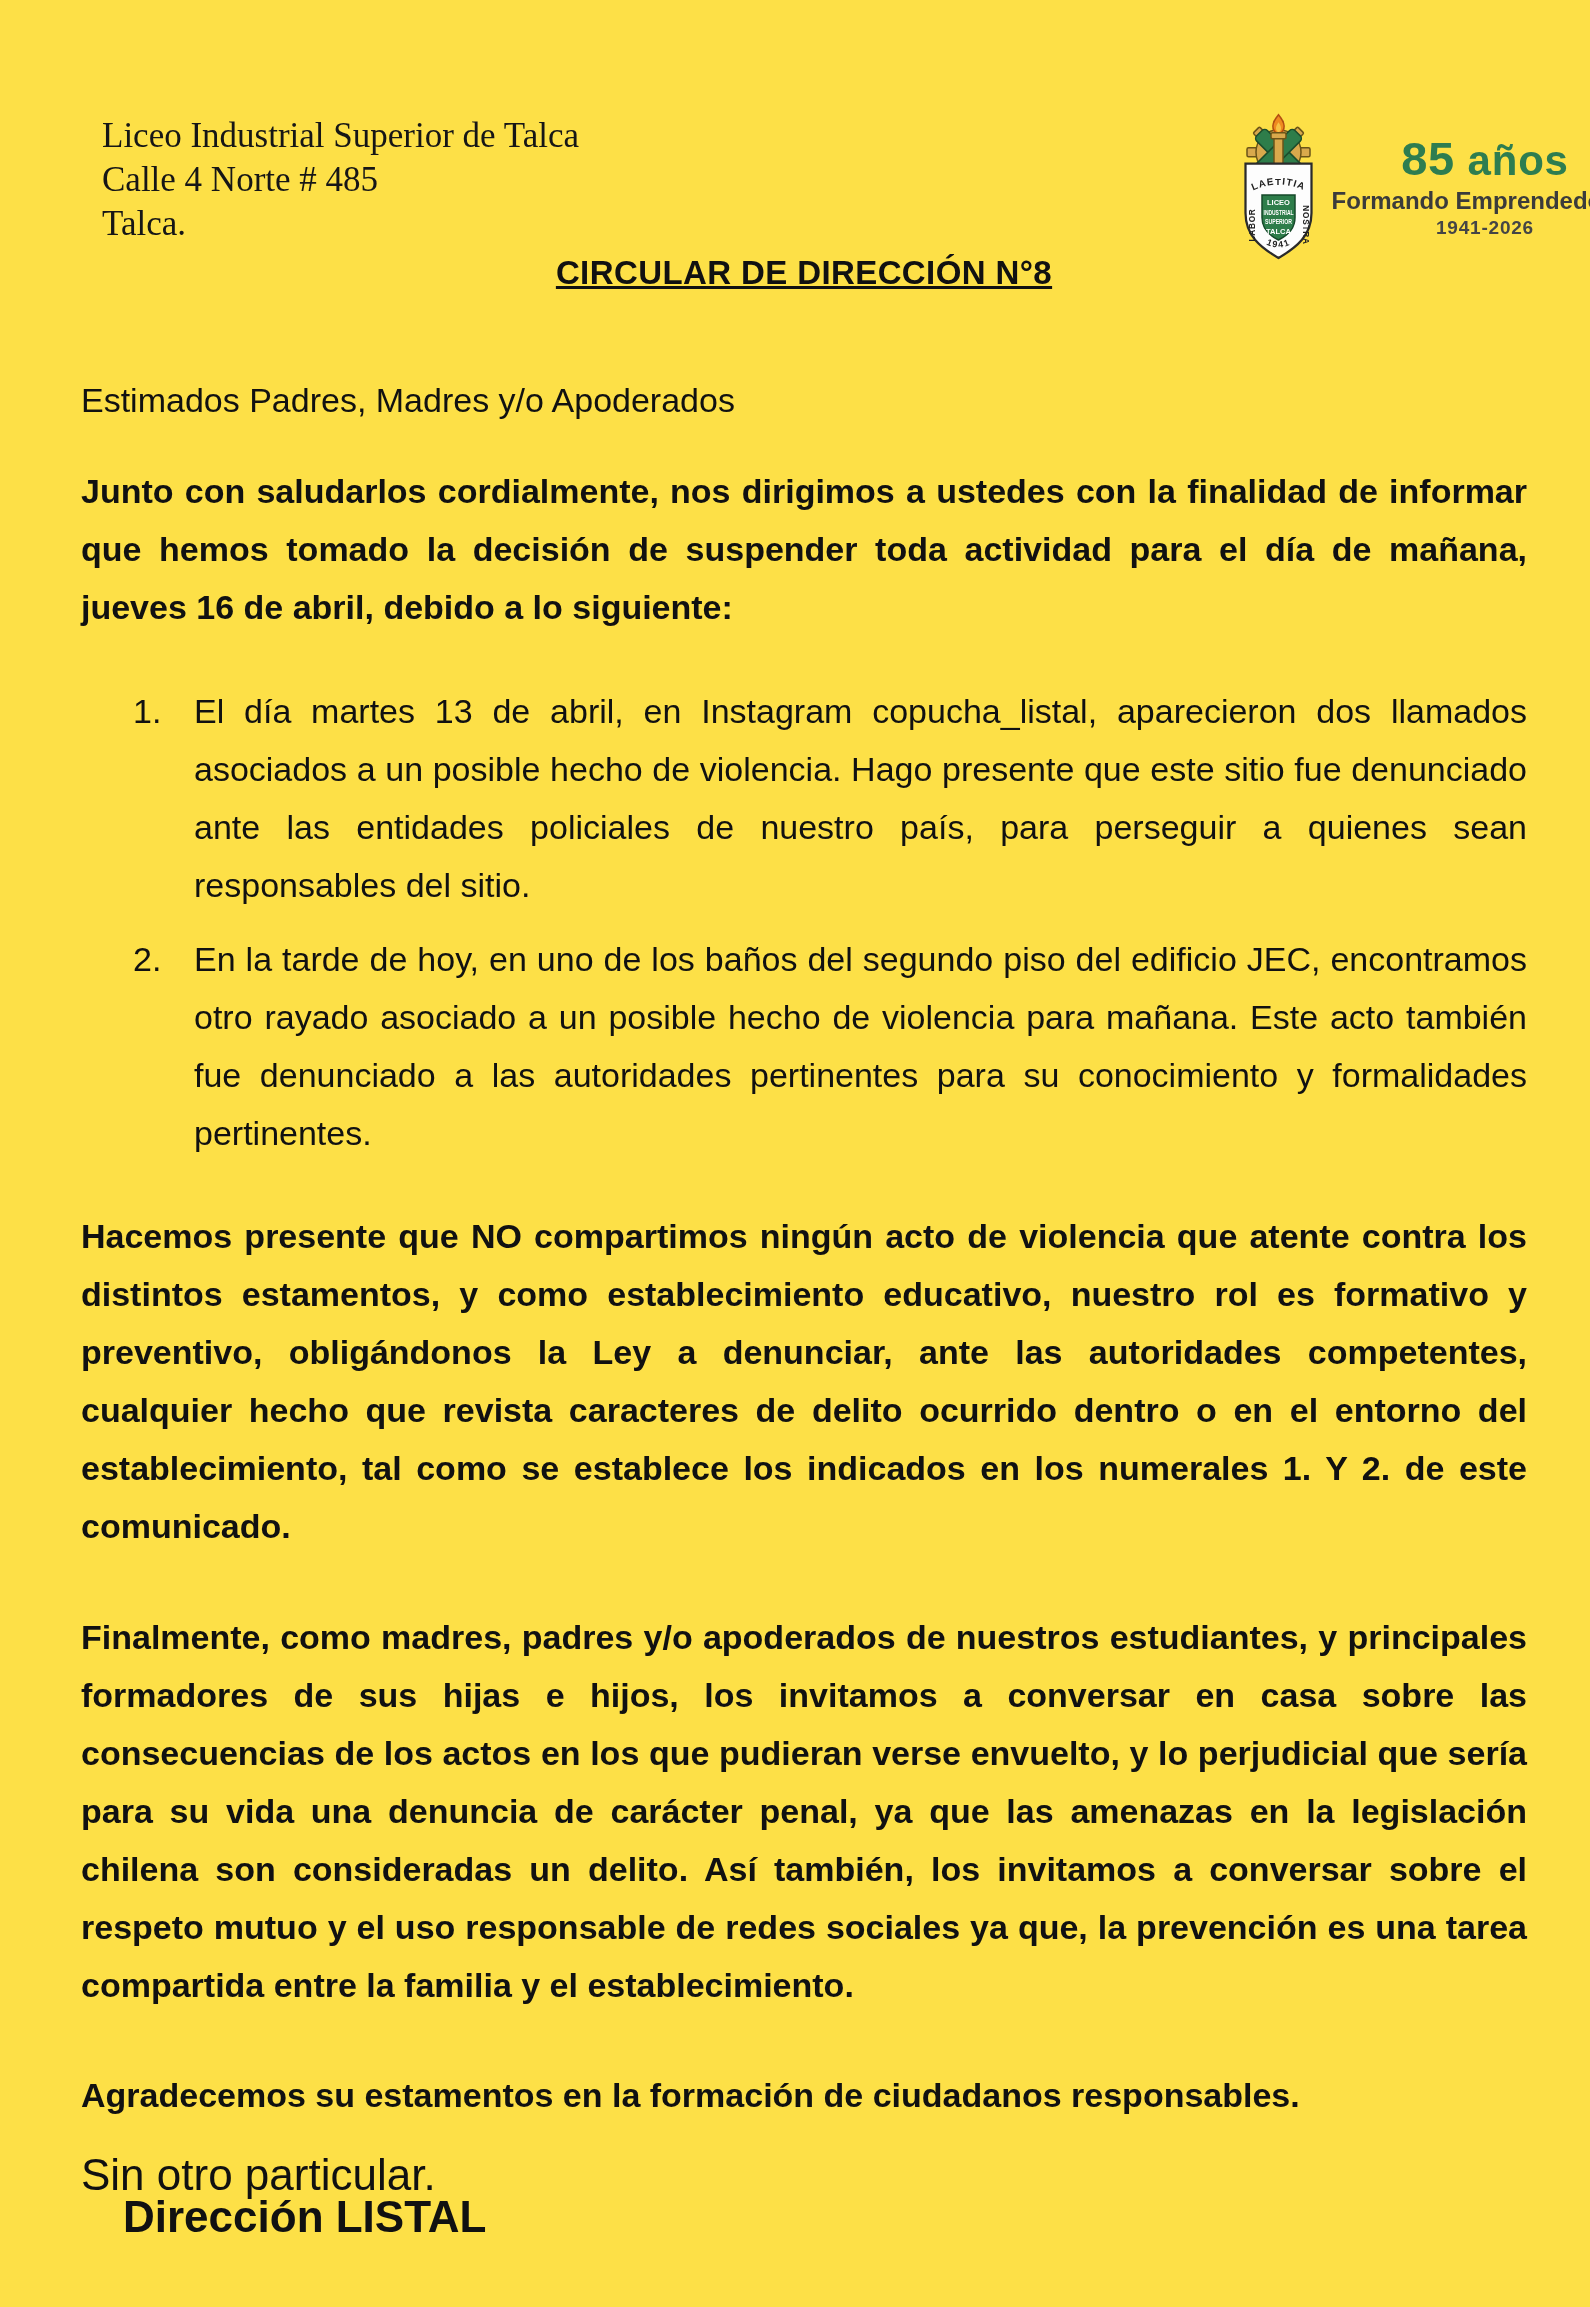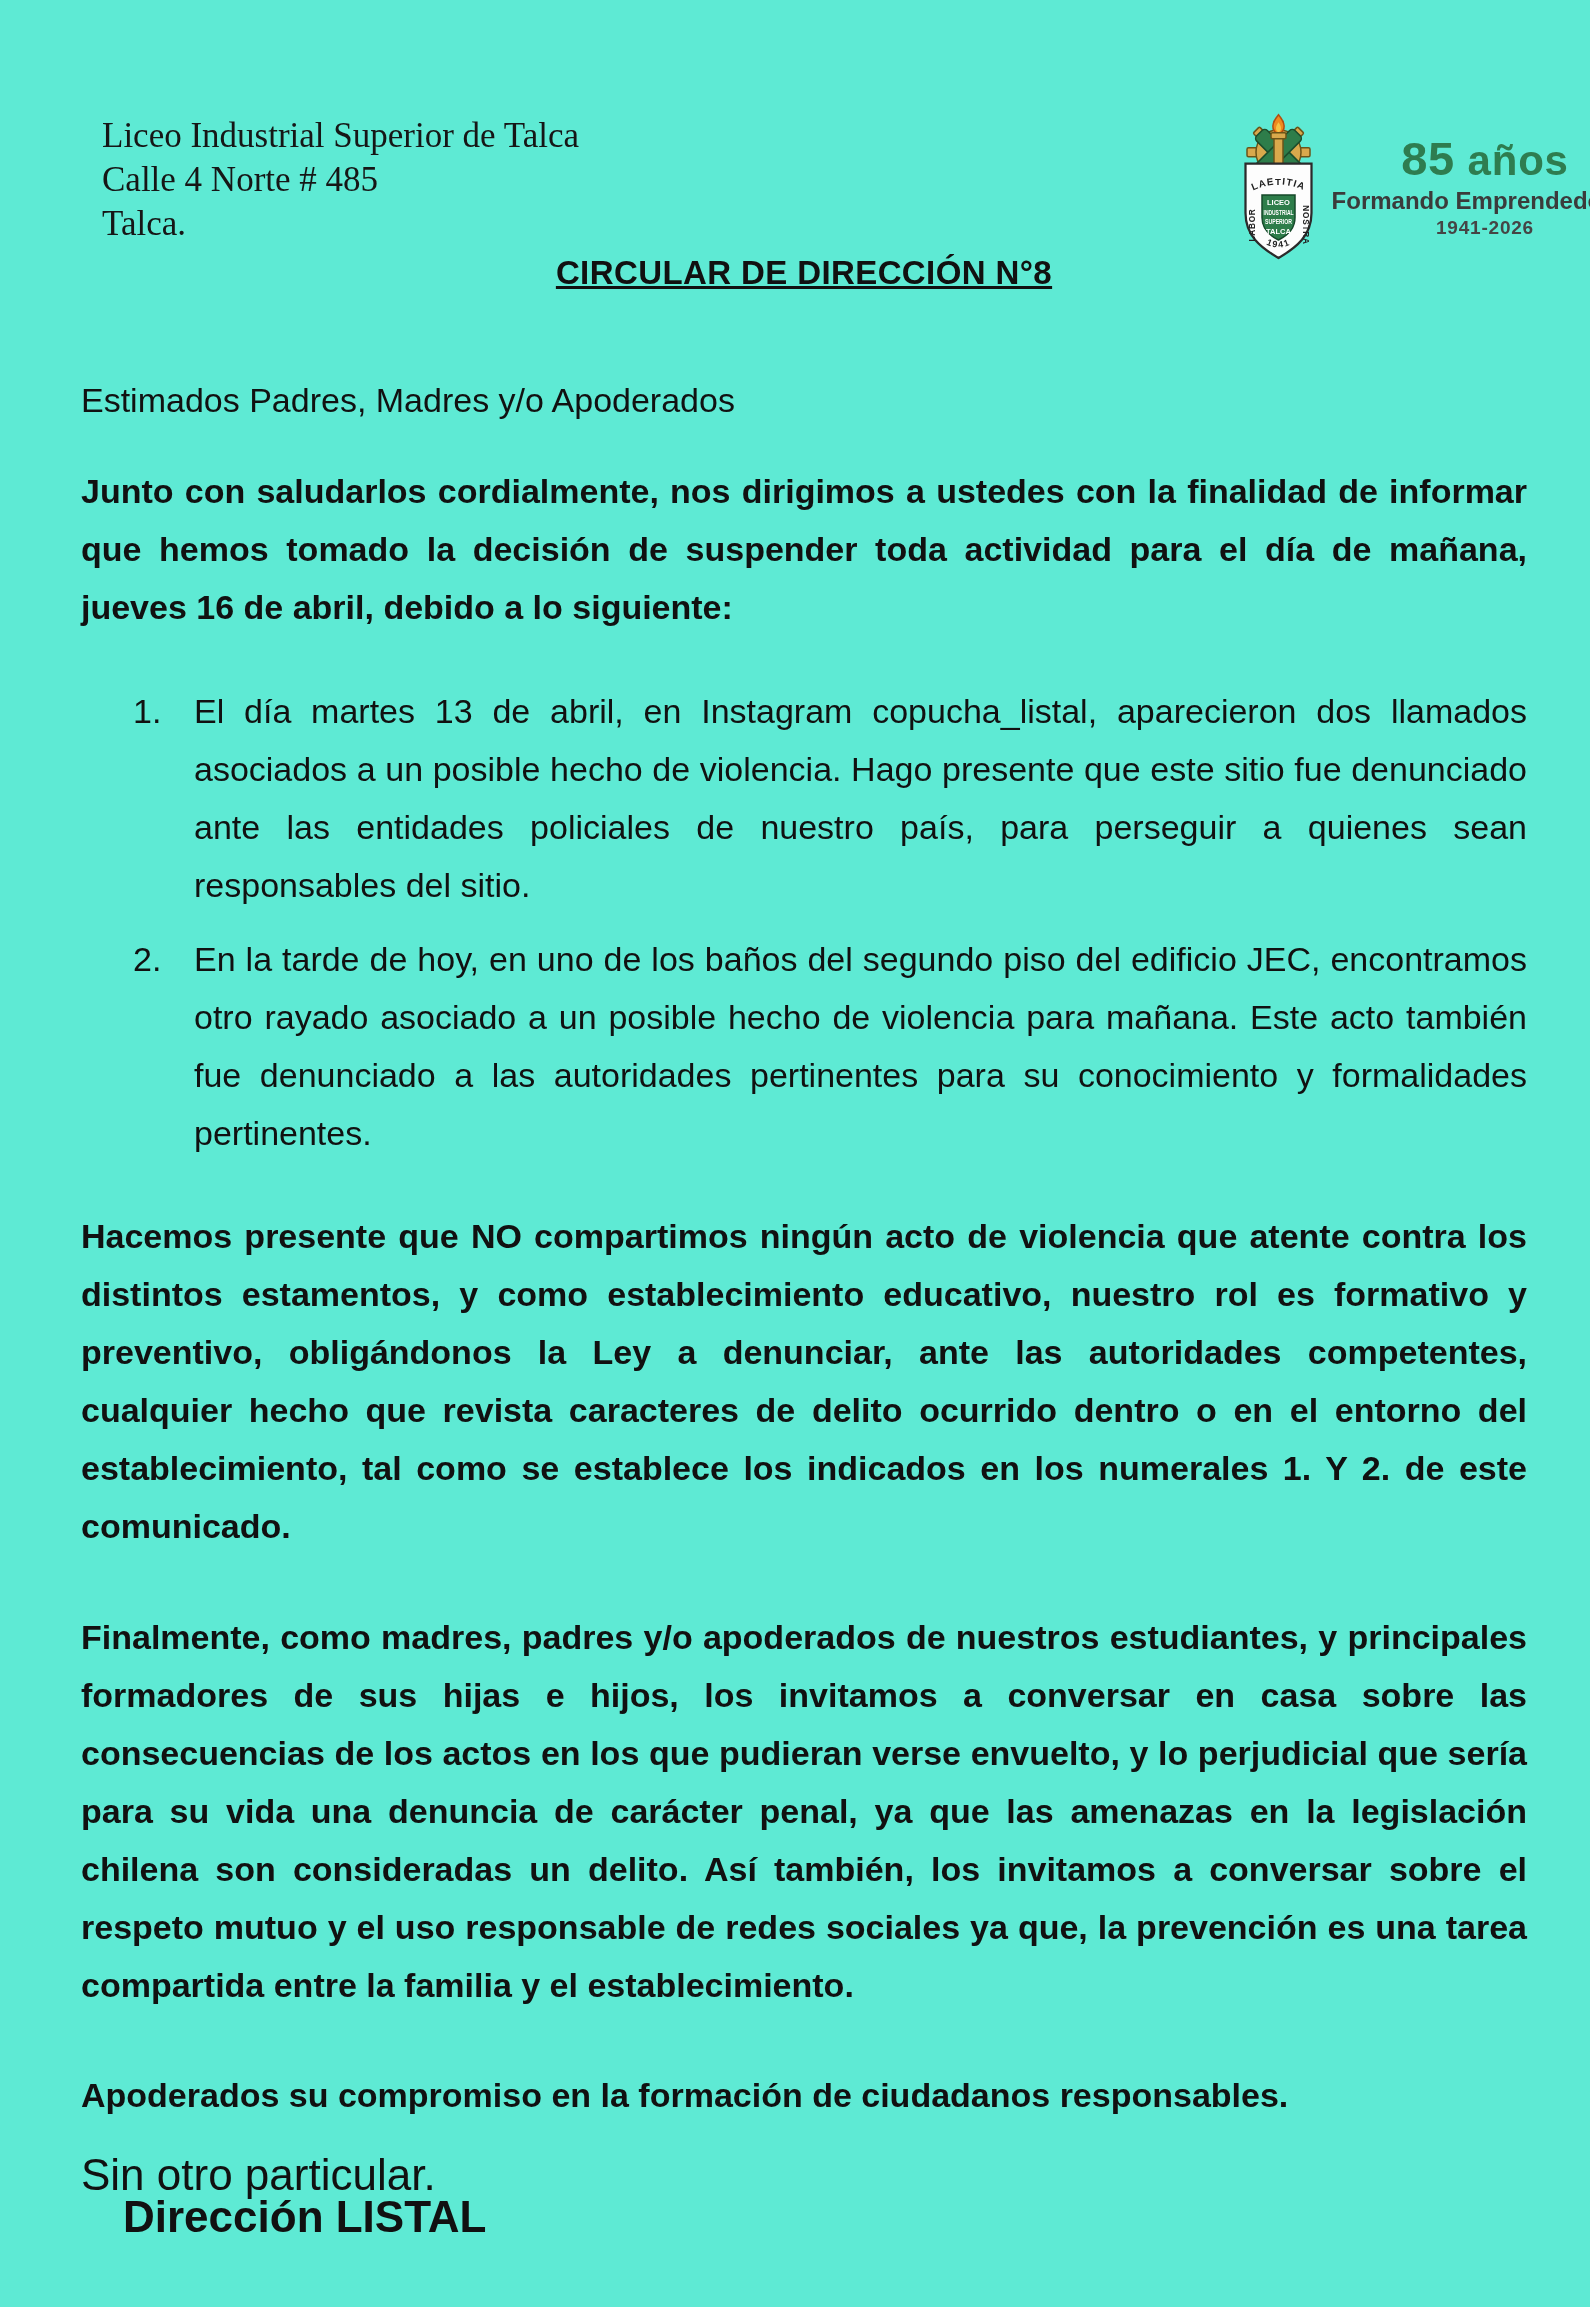--- a/index.html
+++ b/index.html
@@ -5,21 +5,21 @@
   html, body {
     margin: 0;
     padding: 0;
     background: #ffffff;
   }
   .page {
     position: relative;
     width: 1591px;
     height: 2307px;
     margin: 0 auto;
-    background: #5eead4;
+    background: #fde047;
     font-family: "Liberation Sans", sans-serif;
     color: #111111;
     box-sizing: border-box;
     padding: 114px 64px 0 81px;
     overflow: hidden;
   }
 
   
   .school-info {
     font-family: "Liberation Serif", serif;
@@ -204,21 +204,21 @@
       <div class="item-text">El día martes 13 de abril, en Instagram copucha_listal, aparecieron dos llamados asociados a un posible hecho de violencia. Hago presente que este sitio fue denunciado ante las entidades policiales de nuestro país, para perseguir a quienes sean responsables del sitio.</div>
     </div>
     <div class="num-item">
       <div class="marker">2.</div>
       <div class="item-text">En la tarde de hoy, en uno de los baños del segundo piso del edificio JEC, encontramos otro rayado asociado a un posible hecho de violencia para mañana. Este acto también fue denunciado a las autoridades pertinentes para su conocimiento y formalidades pertinentes.</div>
     </div>
   </div>
 
   <p class="body-par par-noviol">Hacemos presente que NO compartimos ningún acto de violencia que atente contra los distintos estamentos, y como establecimiento educativo, nuestro rol es formativo y preventivo, obligándonos la Ley a denunciar, ante las autoridades competentes, cualquier hecho que revista caracteres de delito ocurrido dentro o en el entorno del establecimiento, tal como se establece los indicados en los numerales 1. Y 2. de este comunicado.</p>
   <p class="body-par par-finally">Finalmente, como madres, padres y/o apoderados de nuestros estudiantes, y principales formadores de sus hijas e hijos, los invitamos a conversar en casa sobre las consecuencias de los actos en los que pudieran verse envuelto, y lo perjudicial que sería para su vida una denuncia de carácter penal, ya que las amenazas en la legislación chilena son consideradas un delito. Así también, los invitamos a conversar sobre el respeto mutuo y el uso responsable de redes sociales ya que, la prevención es una tarea compartida entre la familia y el establecimiento.</p>
-  <p class="body-par par-thanks">Apoderados su compromiso en la formación de ciudadanos responsables.</p>
+  <p class="body-par par-thanks">Agradecemos su estamentos en la formación de ciudadanos responsables.</p>
 
   <div class="closing-block">
     <div>Sin otro particular.</div>
     <div class="bold">Dirección LISTAL</div>
   </div>
 
 </div>
 
 
 </body></html>

